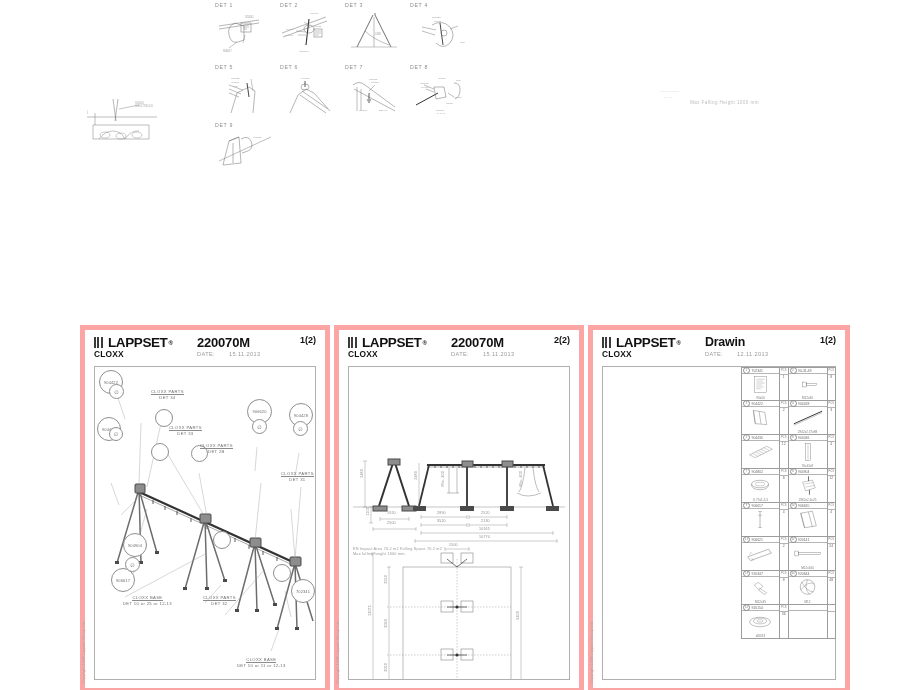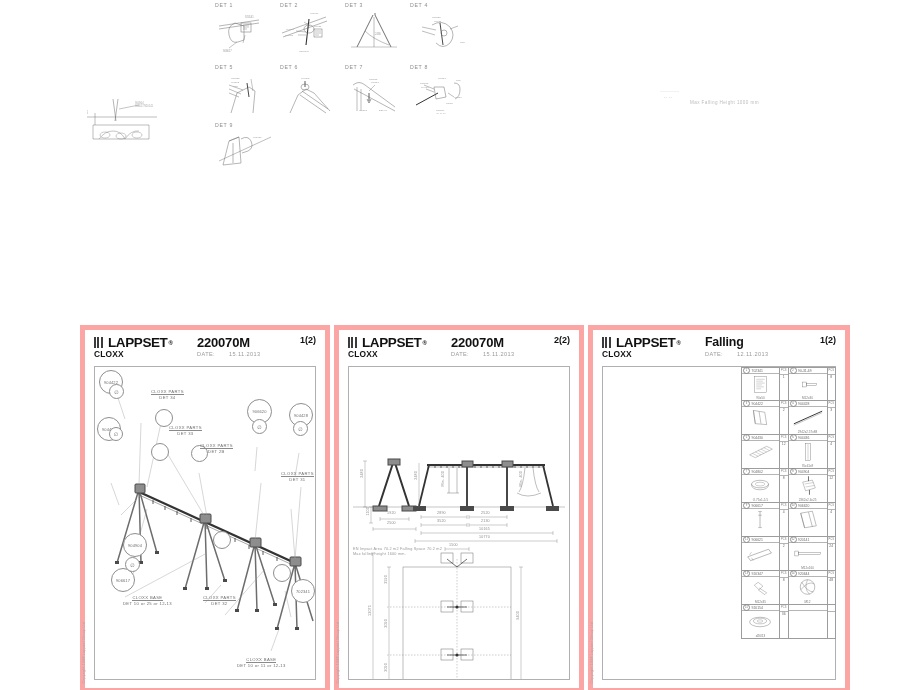--- a/index.html
+++ b/index.html
@@ -541,21 +541,21 @@
 </div>
 
 <div class="sheet" id="sheet3">
   <div class="titleblock">
     <div class="logo-row">
       <span class="logo-mark"></span>
       <span class="logo-word">LAPPSET</span>
       <span class="logo-reg">®</span>
     </div>
     <div class="prodline">CLOXX</div>
-    <div class="code small">Falling</div>
+    <div class="code small">Drawin</div>
     <div class="dateline">
       <span>DATE:</span>
       <span class="dateval">12.11.2013</span>
     </div>
     <div class="pageno">1(2)</div>
   </div>
 
   <div class="frame"></div>
 
   <div id="parts-table">

